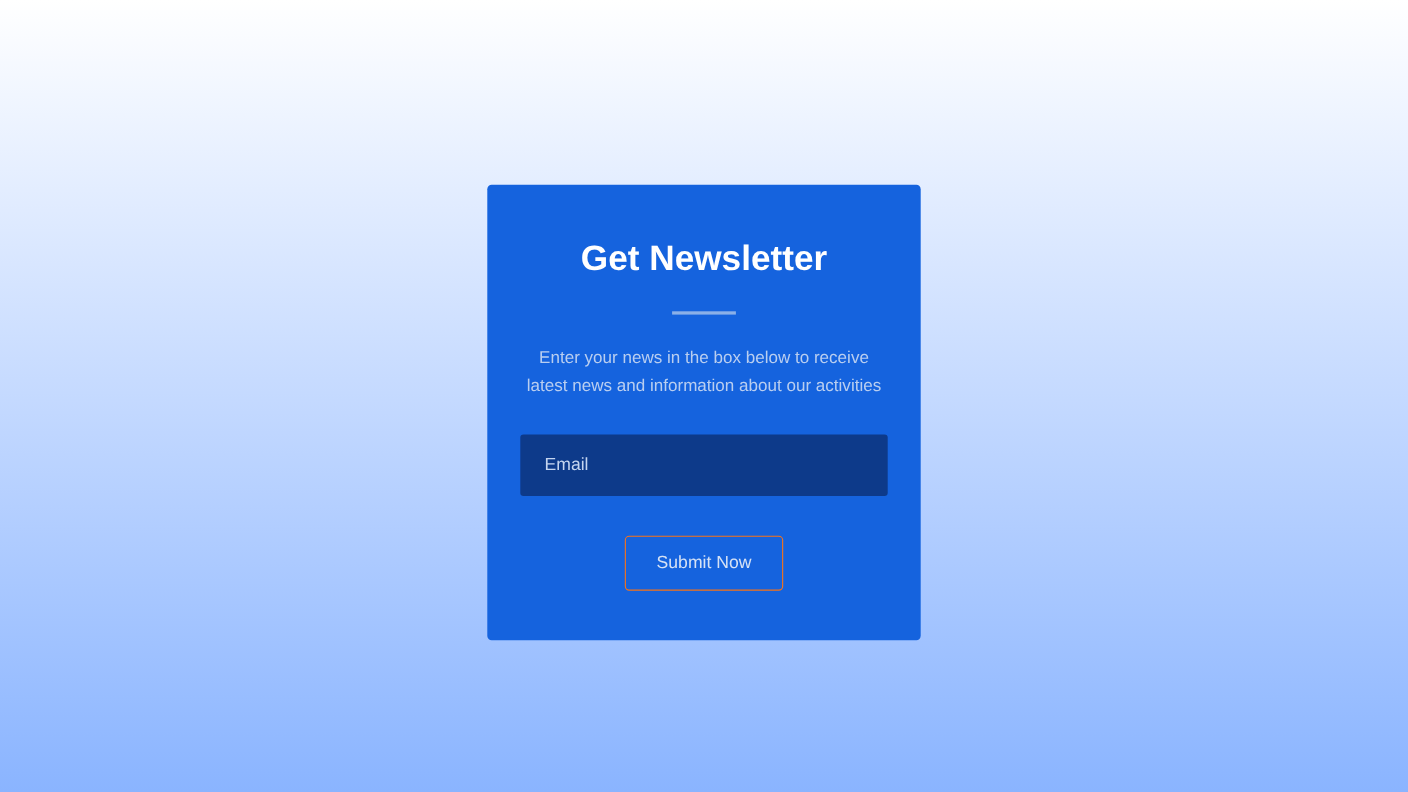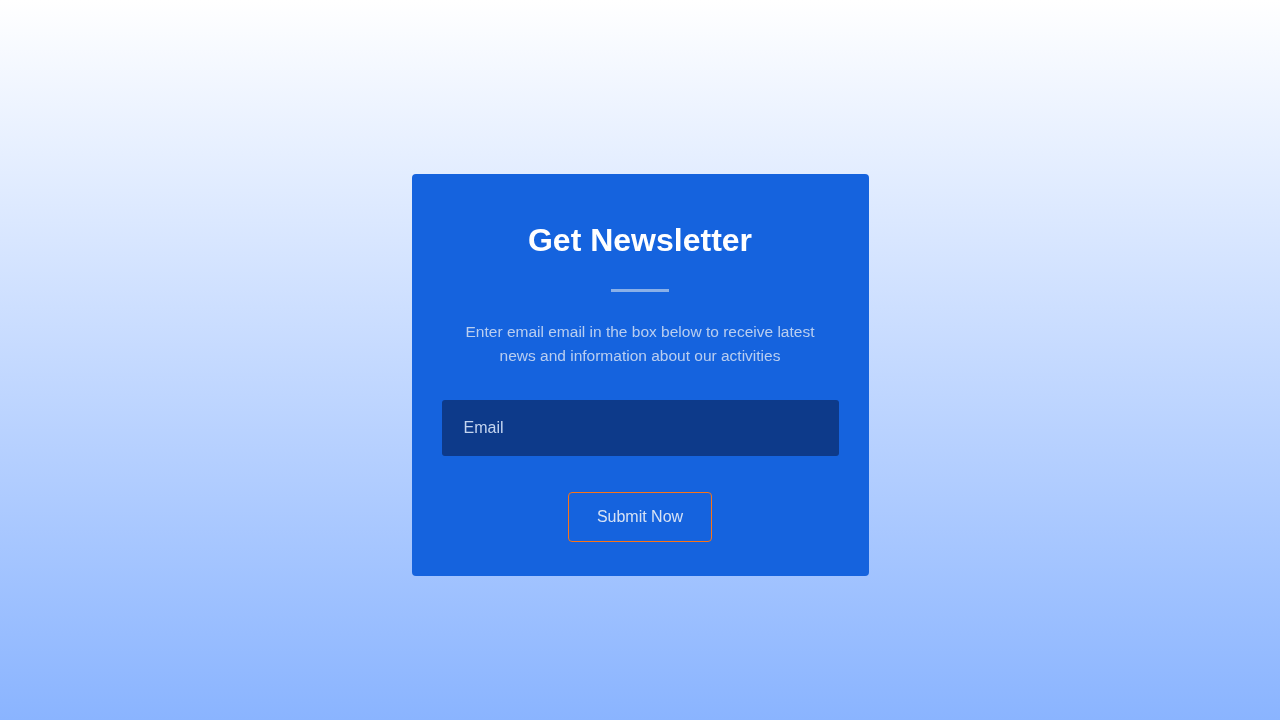--- a/index.html
+++ b/index.html
@@ -13,24 +13,24 @@
       height: 720px;
       background: linear-gradient(to bottom, #ffffff 0%, #8ab4ff 100%);
       font-family: Arial, Helvetica, sans-serif;
       display: flex;
       align-items: center;
       justify-content: center;
       overflow: hidden;
     }
     
     .newsletter-card {
-      width: 457px;
+      width: 394px;
       background: #1563de;
       border-radius: 4px;
-      padding: 48px 30px 34px 30px;
+      padding: 48px 30px 45px 30px;
       text-align: center;
       margin-top: 30px;
     }
     
     .newsletter-title {
       color: #ffffff;
       font-size: 32px;
       font-weight: bold;
       margin-bottom: 30px;
     }
@@ -76,16 +76,16 @@
       cursor: pointer;
       outline: none;
     }
   </style>
 </head>
 <body>
 
 <div class="newsletter-card">
   <h1 class="newsletter-title">Get Newsletter</h1>
   <div class="divider"></div>
-  <p class="newsletter-description">Enter email email in the box below to receive latest news and information about our activities</p>
+  <p class="newsletter-description">Enter your news in the box below to receive latest news and information about our activities</p>
   <input type="email" class="email-input" placeholder="Email" style="">
   <button class="submit-button">Submit Now</button>
 </div>
 
 </body></html>

